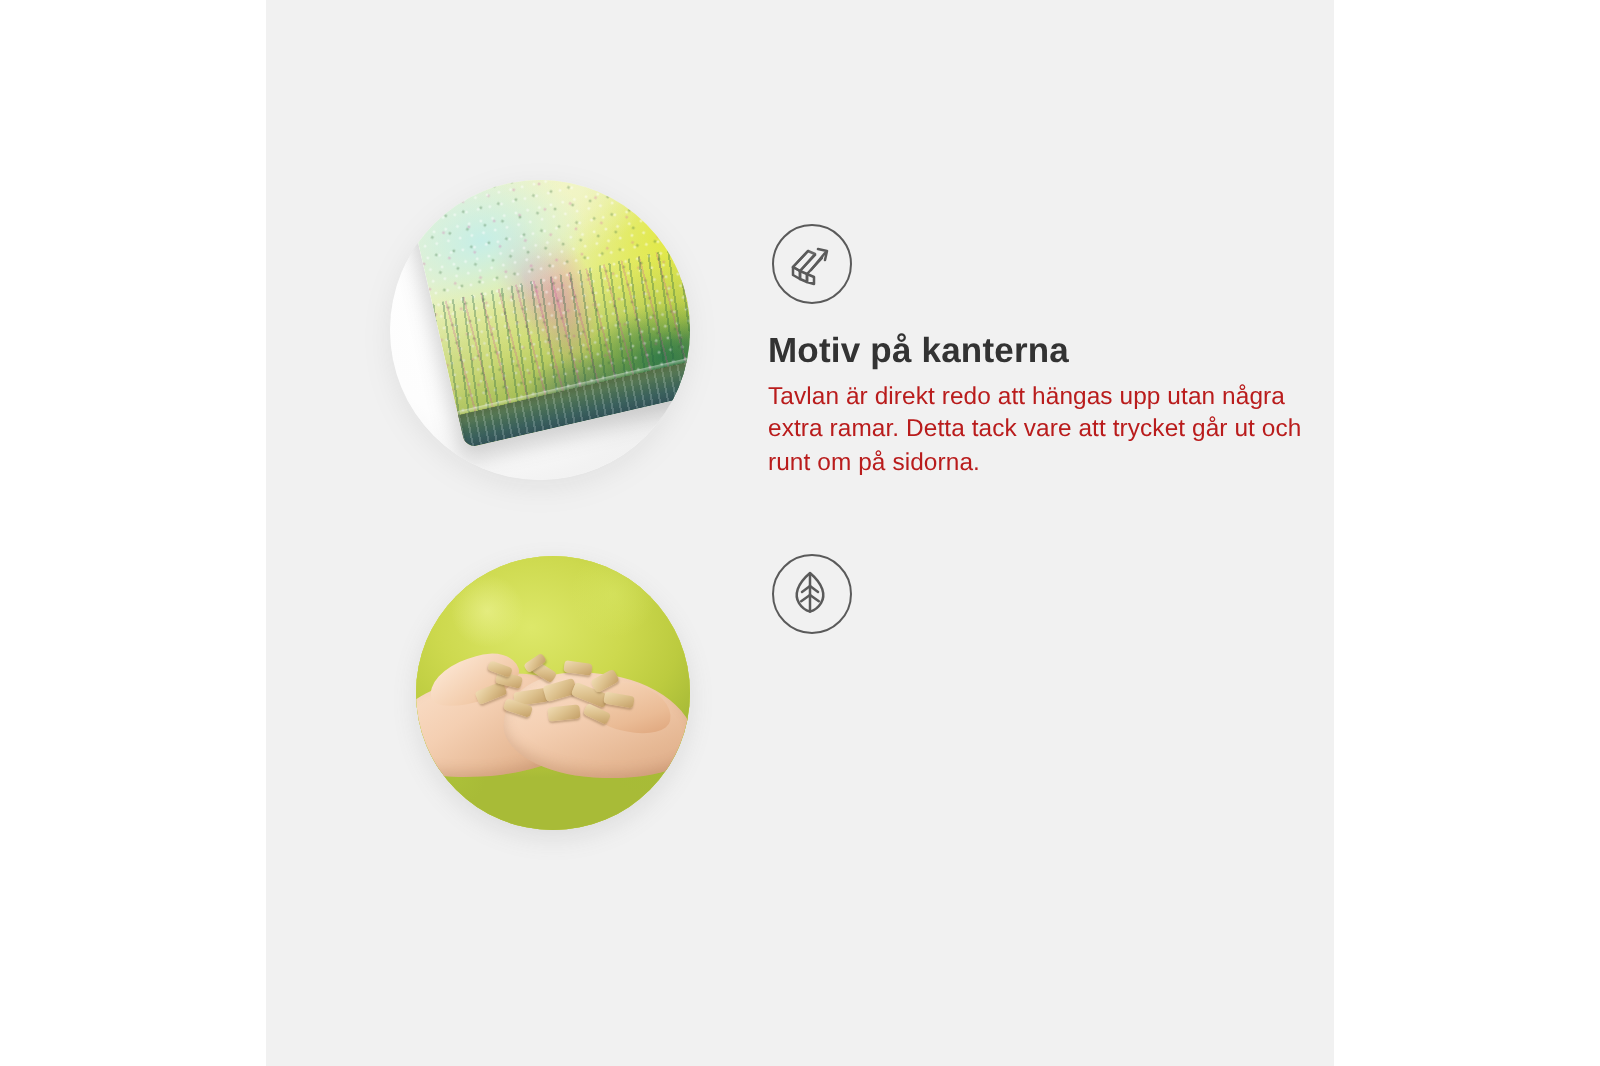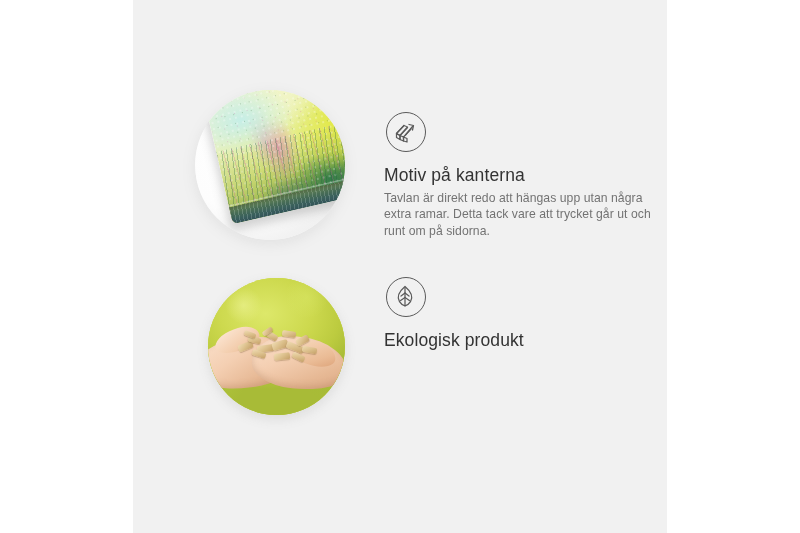--- a/index.html
+++ b/index.html
@@ -245,33 +245,33 @@
     border-radius: 50%;
     display: block;
     margin: 0 0 12px 2px;
   }
   .icon-badge svg { display: block; }
 
   .feature-title {
     margin: 0 0 4px 0;
     font-family: "Liberation Sans", sans-serif;
     font-size: 17.5px;
-    font-weight: 400;
+    font-weight: 700;
     line-height: 22px;
     color: #333333;
     letter-spacing: 0.1px;
   }
 
   .feature-body {
     margin: 0;
     font-family: "Liberation Sans", sans-serif;
     font-size: 12.2px;
     font-weight: 400;
     line-height: 16.4px;
-    color: #737373;
+    color: #b91c1c;
     letter-spacing: 0.05px;
   }
 
   
   .feature-edges .textcol { top: 34px; }
   .feature-eco   .textcol { top: 9px; }
 </style>
 </head>
 <body>
 
@@ -349,18 +349,17 @@
                      C16.1 27.3 14.1 26.2 12.5 23.6 C10 19.5 11.5 14 18 8.5 Z"></path>
 
             <path d="M18 9.5 L18 27.8"></path>
 
             <path d="M18 15 L14 18"></path>
             <path d="M18 15 L22 18"></path>
             <path d="M18 19.5 L13.6 22.6"></path>
             <path d="M18 19.5 L22.4 22.6"></path>
           </svg>
         </span>
-        <h3 class="feature-title">Ekologisk produkt</h3>
       </div>
     </div>
 
   </div>
 </div>
 
 </body></html>

